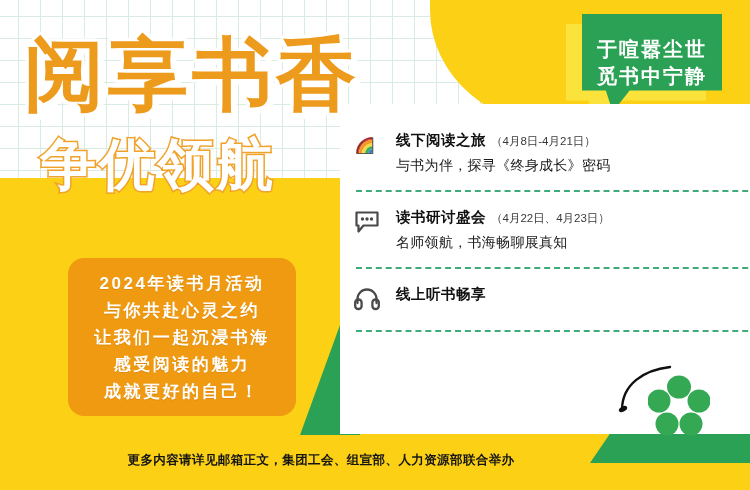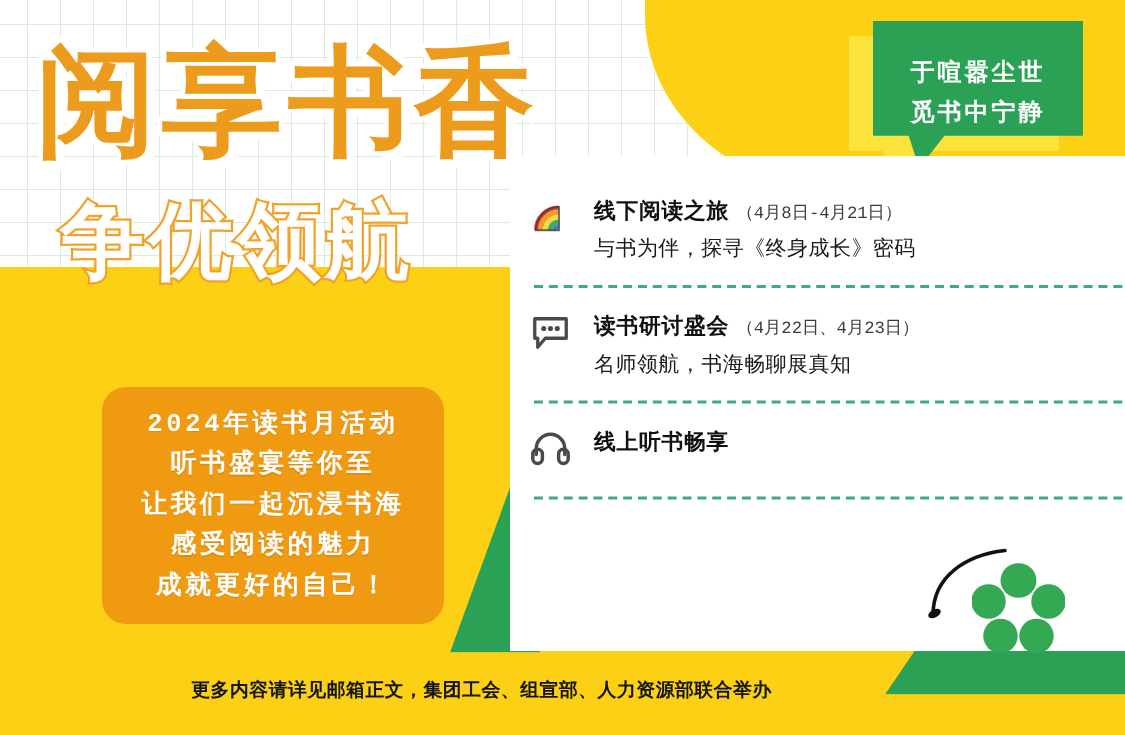--- a/index.html
+++ b/index.html
@@ -7,21 +7,20 @@
   body {
     font-family:"Liberation Sans","DejaVu Sans",sans-serif;
     background:#ffffff;
     position:relative;
   }
   #poster {
     position:relative;
     width:750px; height:490px;
     overflow:hidden;
     background:#ffffff;
-    font-family:Liberation Mono, monospace;
   }
 
   
   .grid-bg {
     position:absolute; left:0; top:0; width:750px; height:200px;
     background-color:#ffffff;
     background-image:
       linear-gradient(to right, #d8ece2 1px, transparent 1px),
       linear-gradient(to bottom, #d8ece2 1px, transparent 1px);
     background-size:22px 22px;
@@ -110,21 +109,21 @@
   .bubble-green {
     position:absolute; left:582px; top:14px; width:140px; height:98px;
     background:#2aa154;
     clip-path:polygon(0 0, 100% 0, 100% 78%, 34% 78%, 22% 100%, 17% 78%, 0 78%);
   }
   .bubble-text {
     position:absolute; left:586px; top:36px; width:132px;
     text-align:center;
     color:#ffffff;
     font-weight:900;
-    font-size:16px;
+    font-size:20px;
     line-height:27px;
     letter-spacing:2px;
     white-space:nowrap;
   }
 
   
   .content-card {
     position:absolute; left:340px; top:104px; width:440px; height:330px;
     background:#ffffff;
   }
@@ -172,21 +171,21 @@
   <div class="yellow-field"></div>
 
   <div class="green-wedge-left"></div>
   <div class="green-wedge-bottom"></div>
 
   <div class="headline">阅享书香</div>
   <div class="subhead">争优领航</div>
 
   <div class="slogan-card">
     <div class="slogan-line">2024年读书月活动</div>
-    <div class="slogan-line">听书盛宴等你至</div>
+    <div class="slogan-line">与你共赴心灵之约</div>
     <div class="slogan-line">让我们一起沉浸书海</div>
     <div class="slogan-line">感受阅读的魅力</div>
     <div class="slogan-line">成就更好的自己！</div>
   </div>
 
   <div class="bubble-shadow"></div>
   <div class="bubble-green"></div>
   <div class="bubble-text">
     <div>于喧嚣尘世</div>
     <div>觅书中宁静</div>

